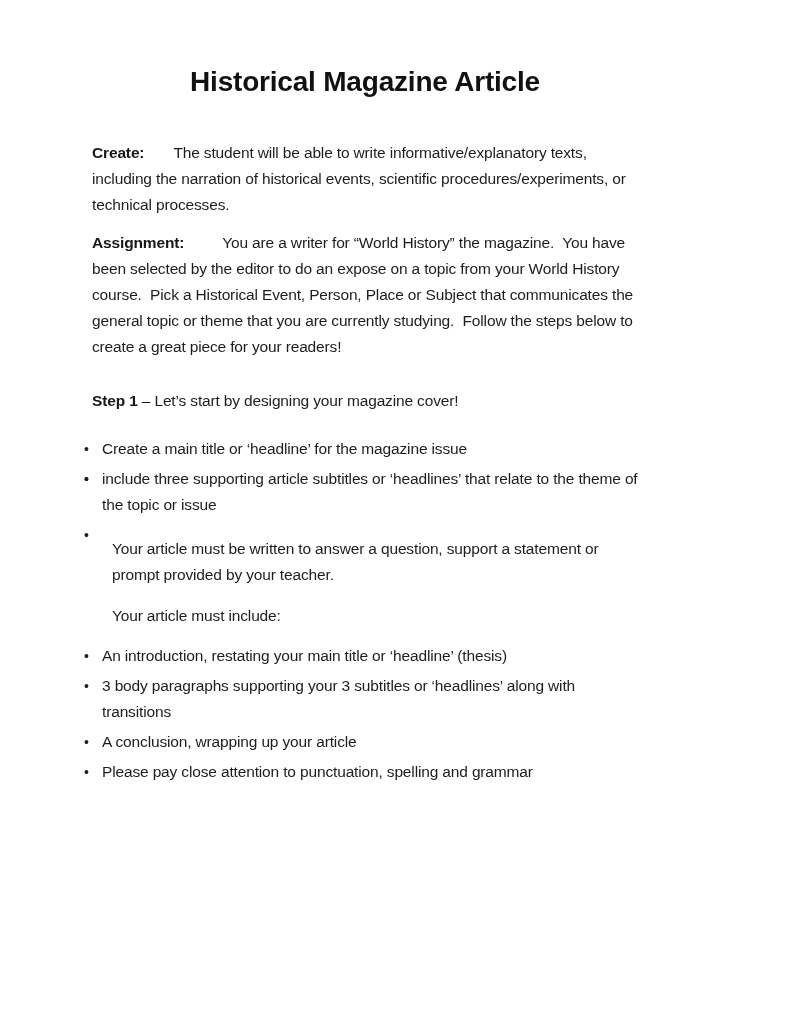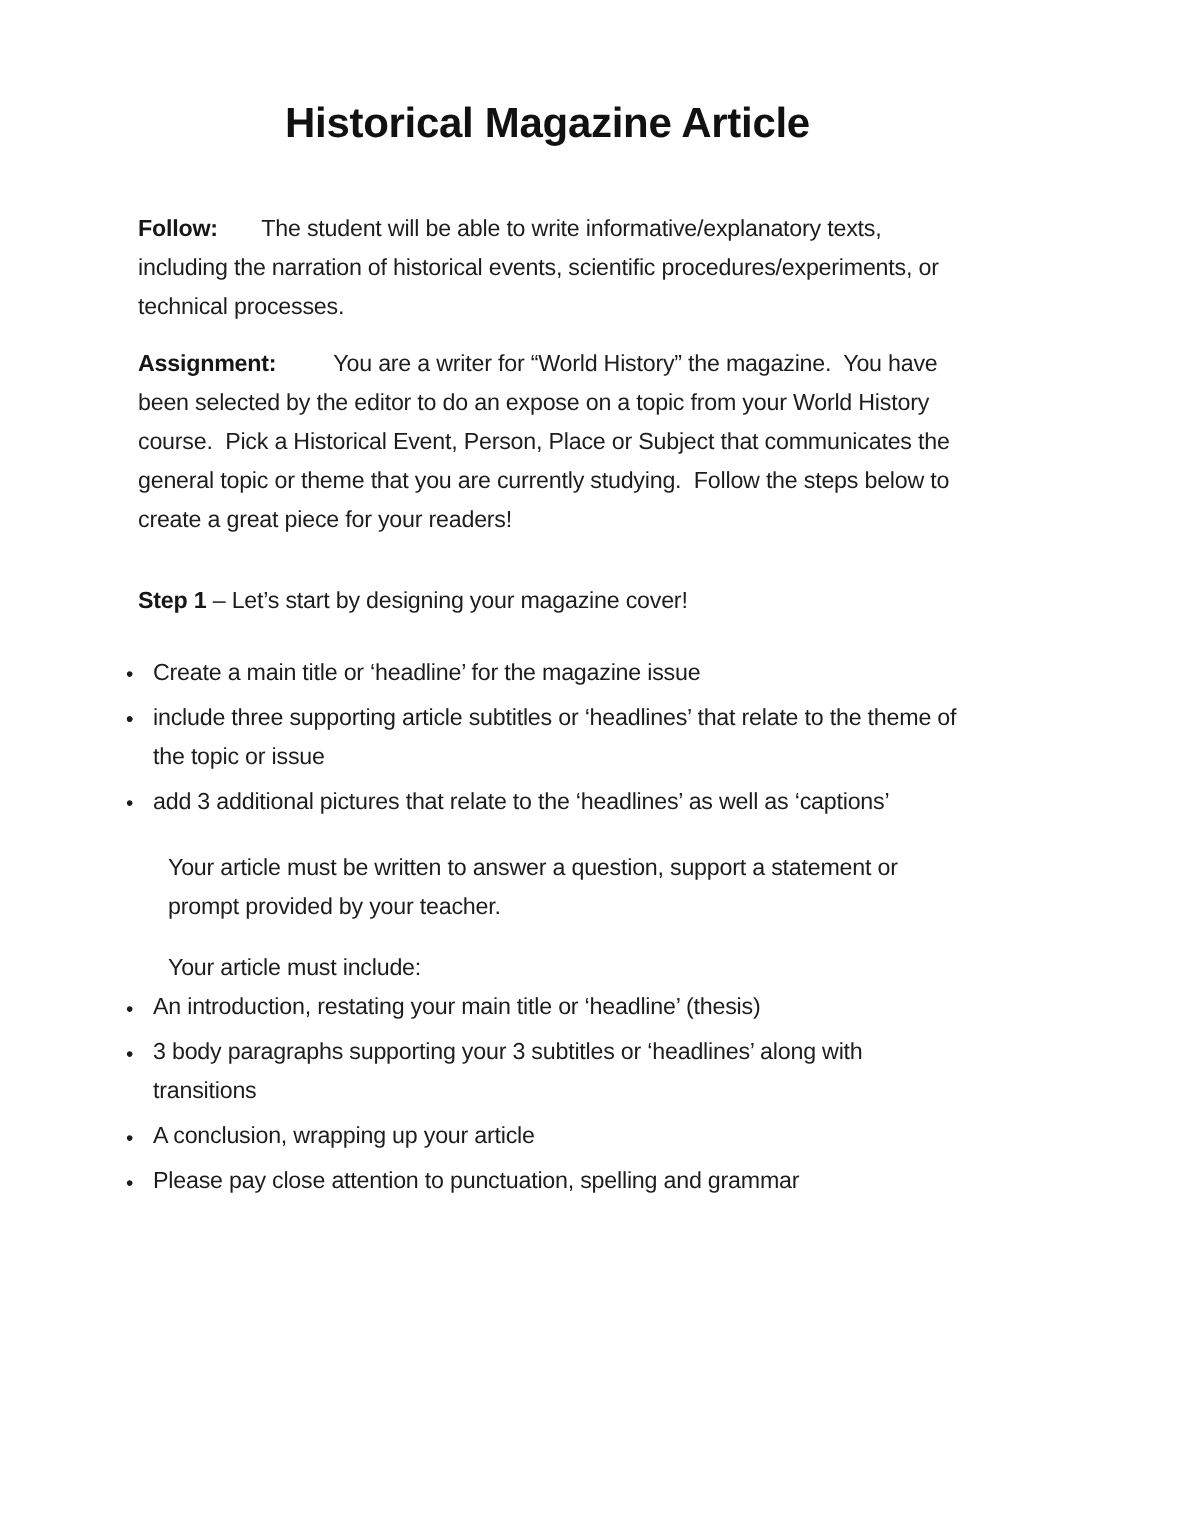--- a/index.html
+++ b/index.html
@@ -73,41 +73,41 @@
     position: absolute;
     left: -8px;
     top: 0;
     font-size: 14px;
     line-height: 26px;
     color: #1d1d1d;
   }
   .bullets1 { margin-bottom: 18px; }
   .step2-heading { margin-bottom: 16px; }
   .s2-sub  { margin-bottom: 15px; }
-  .s2-sub2 { margin-bottom: 0; }
+  .s2-sub2 { margin-bottom: 14px; }
 </style>
 </head>
 <body>
 
 <div class="page">
 
   <h1 class="doc-title">Historical Magazine Article</h1>
 
-  <p class="para goals"><span class="lbl">Follow:</span><span class="tab tab1"></span><span class="bodytext">The student will be able to write informative/explanatory texts, including the narration of historical events, scientific procedures/experiments, or technical processes.</span></p>
+  <p class="para goals"><span class="lbl">Create:</span><span class="tab tab1"></span><span class="bodytext">The student will be able to write informative/explanatory texts, including the narration of historical events, scientific procedures/experiments, or technical processes.</span></p>
 
   <p class="para assignment"><span class="lbl">Assignment:</span><span class="tab tab2"></span><span class="bodytext">You are a writer for “World History” the magazine.  You have been selected by the editor to do an expose on a topic from your World History course.  Pick a Historical Event, Person, Place or Subject that communicates the general topic or theme that you are currently studying.  Follow the steps below to create a great piece for your readers!</span></p>
 
   <p class="para step1-heading"><span class="lbl">Step 1</span> <span class="bodytext">– Let’s start by designing your magazine cover!</span></p>
 
 
   <ul class="bullets bullets1">
     <li><span class="dot">•</span><span>Create a main title or ‘headline’ for the magazine issue</span></li>
     <li><span class="dot">•</span></li>
     <li><span class="dot">•</span><span>include three supporting article subtitles or ‘headlines’ that relate to the theme of the topic or issue</span></li>
-    <li><span class="dot">•</span><span>add 3 additional pictures that relate to the ‘headlines’ as well as ‘captions’</span></li>
+    <li><span class="dot">•</span></li>
   </ul>
 
 
   <p class="para sub-indent s2-sub">Your article must be written to answer a question, support a statement or prompt provided by your teacher.</p>
 
   <p class="para sub-indent s2-sub2">Your article must include:</p>
 
   <ul class="bullets bullets2">
     <li><span class="dot">•</span><span>An introduction, restating your main title or ‘headline’ (thesis)</span></li>
     <li><span class="dot">•</span><span>3 body paragraphs supporting your 3 subtitles or ‘headlines’ along with transitions</span></li>

